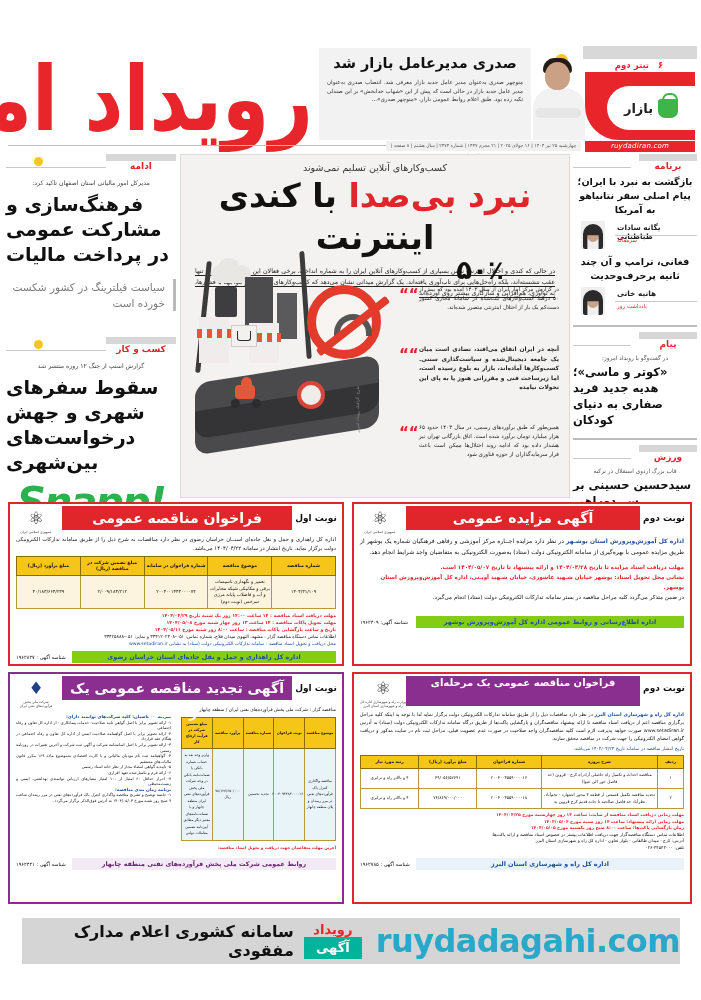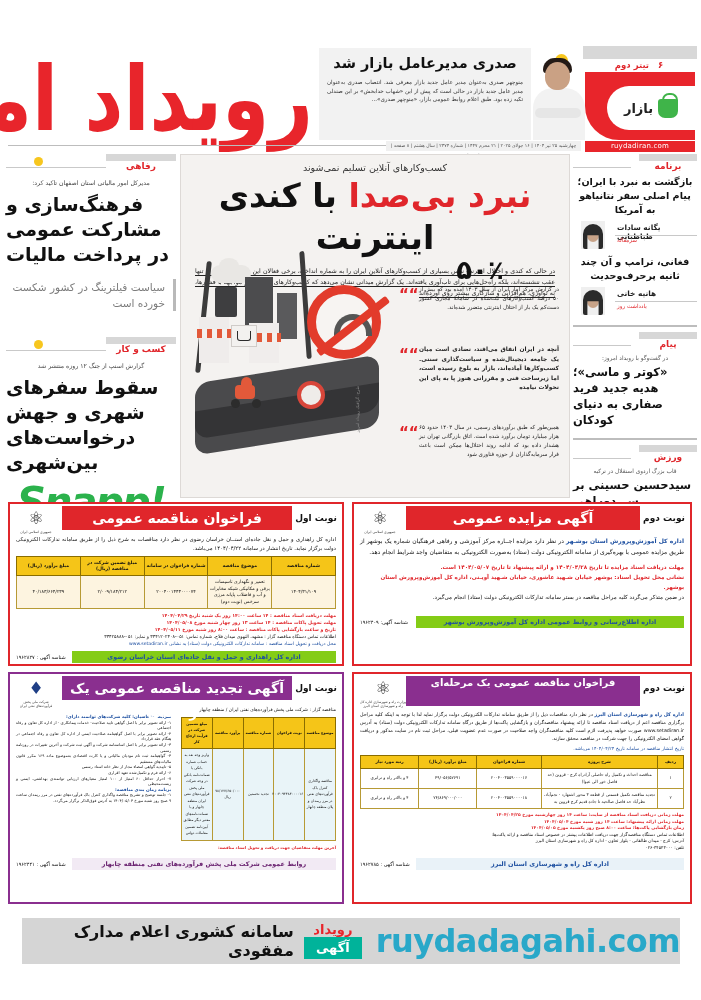--- a/index.html
+++ b/index.html
@@ -42,21 +42,21 @@
     border-radius:3px 3px 7px 7px; position:relative;
   }
   .bag::before{
     content:""; position:absolute; left:4px; top:-6px; width:12px; height:9px;
     border:2.4px solid #3fb449; border-bottom:none; border-radius:7px 7px 0 0;
   }
   .bazaar-word{ font-size:13px; font-weight:bold; color:#222; }
   .site-strip{
     position:absolute; right:6px; top:95px; width:110px; height:11px;
     background:#e8252b; color:#fff; font-size:7px; text-align:center;
-    line-height:11px; direction:ltr; letter-spacing:0.2px;
+    line-height:11px; direction:ltr; letter-spacing:0.2px;font-style:italic;
   }
   .portrait{
     position:absolute; right:112px; top:46px; width:58px; height:94px;
     overflow:hidden;
   }
   .p-head{
     position:absolute; left:14px; top:16px; width:25px; height:28px;
     background:#caa184; border-radius:50% 50% 45% 45%;
   }
   .p-hair{
@@ -430,21 +430,21 @@
     <div class="date-rule"></div>
     <div class="dateline">چهارشنبه ۲۵ تیر ۱۴۰۴ | ۱۶ جولای ۲۰۲۵ | ۲۱ محرم ۱۴۴۷ | شماره ۲۳۷۴ | سال هشتم | ۸ صفحه | قیمت ۱۰ هزار تومان</div>
   </div>
 
   <div class="cols">
 
     <div class="col-left">
 
       <div class="sec-head">
         <div class="sec-grey"></div>
-        <div class="sec-label">رفاهی</div>
+        <div class="sec-label">ادامه</div>
         <div class="sec-rule"></div>
         <div class="sec-dot"></div>
       </div>
 
       <div class="kicker">مدیرکل امور مالیاتی استان اصفهان تاکید کرد:</div>
       <div class="headline-l">فرهنگ‌سازی و مشارکت عمومی در پرداخت مالیات</div>
       <div class="sub-quote">سیاست فیلترینگ در کشور شکست خورده است</div>
 
       <div style="height:26px"></div>
 

